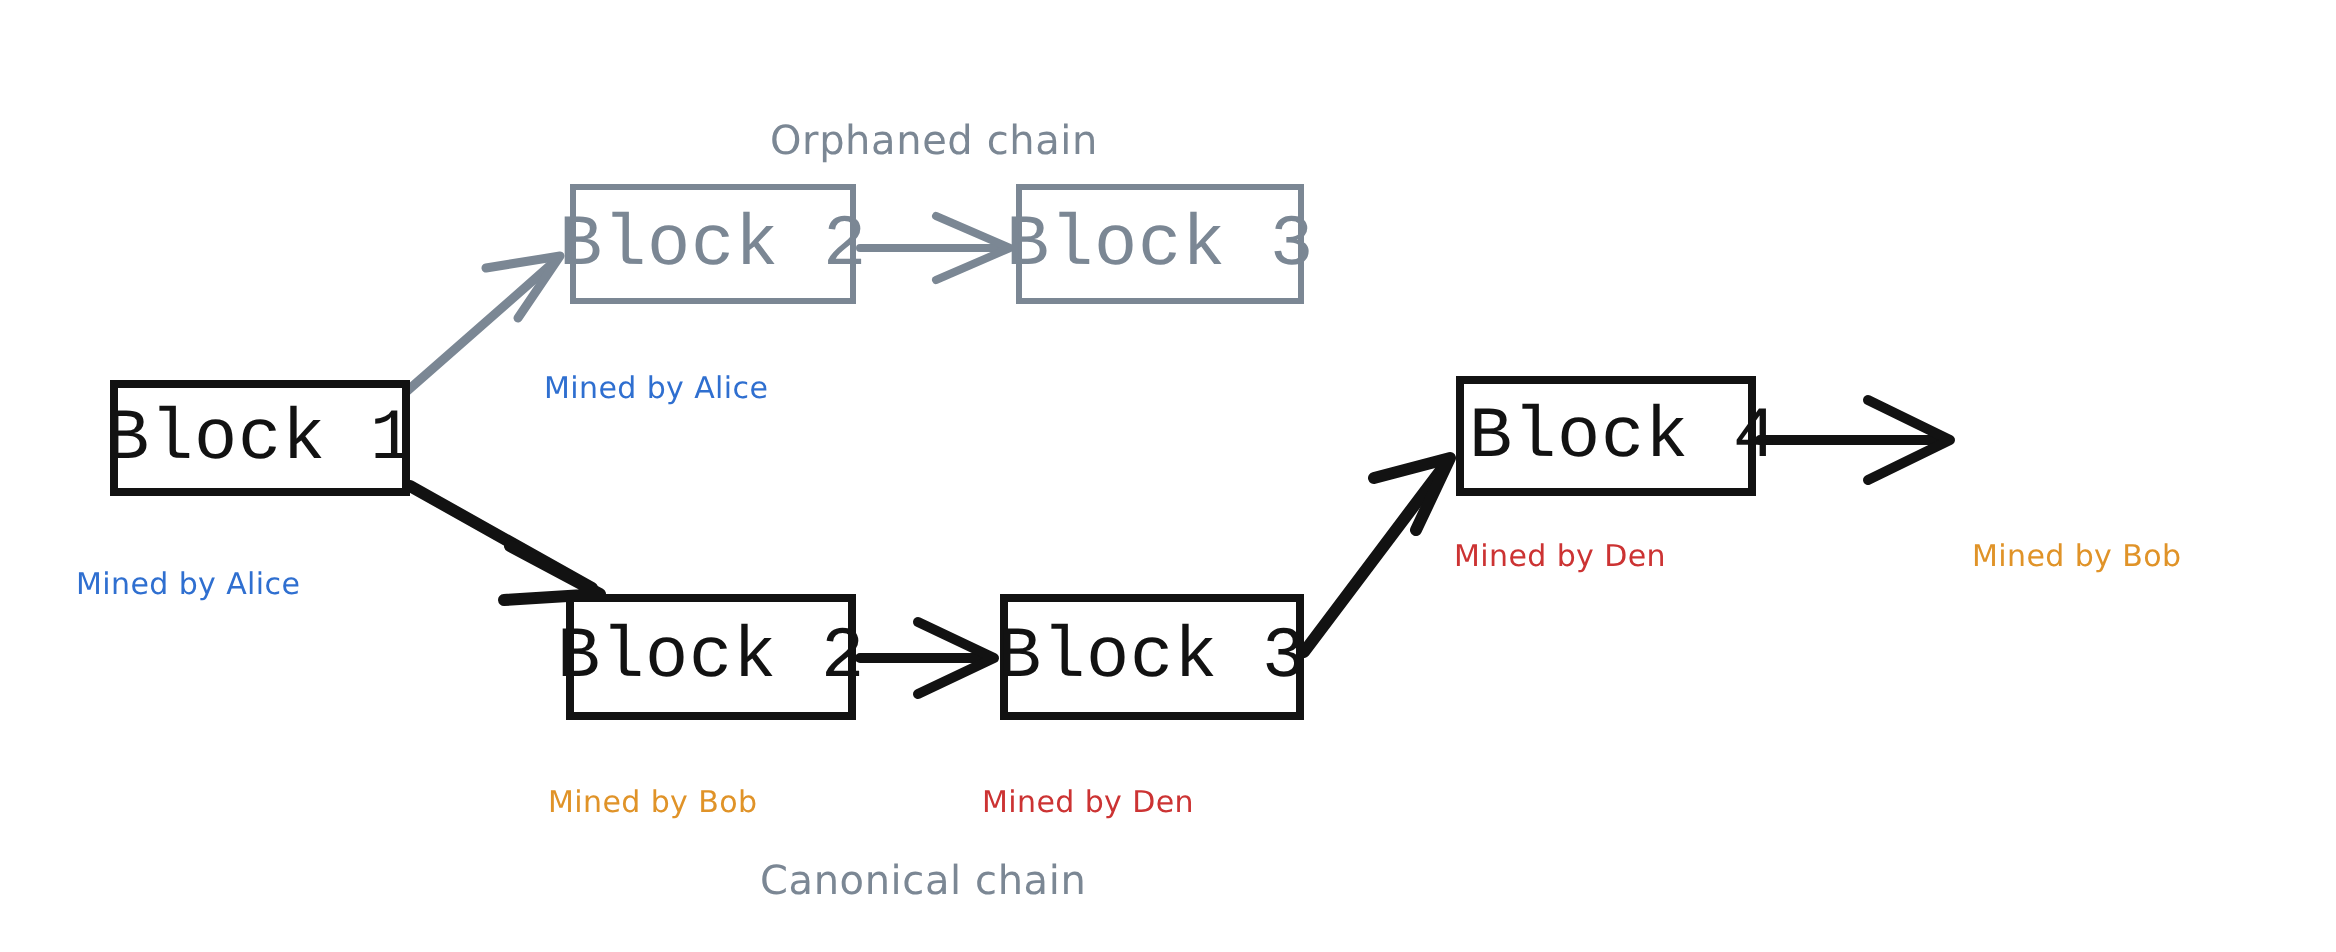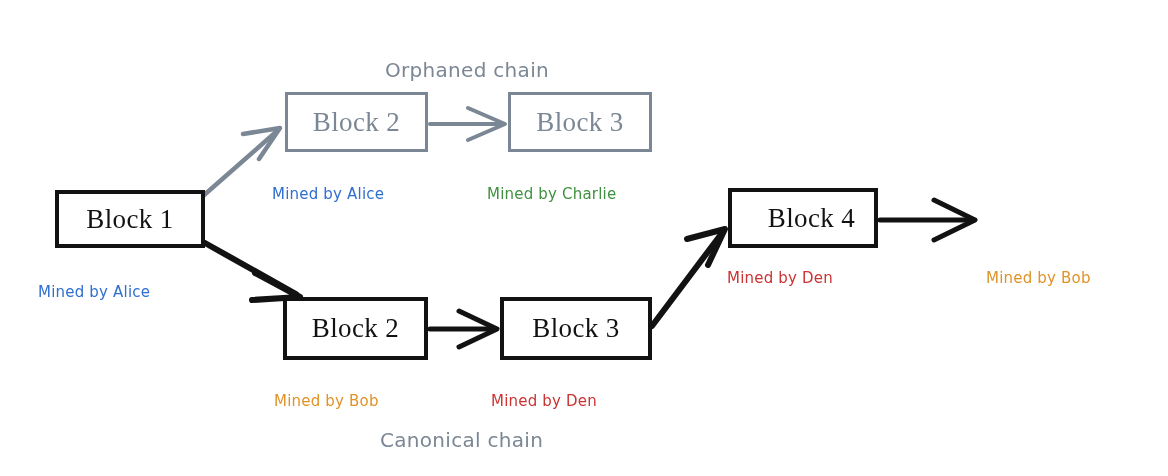--- a/index.html
+++ b/index.html
@@ -31,22 +31,22 @@
     background: #ffffff;
   }
   .block-canonical {
     border: 4px solid #121212;
     text-align: right;
   }
   .block-orphan {
     border: 3px solid #7b8794;
   }
   .block-label {
-    font-family: Liberation Serif, serif;
-    font-size: 27px;
+    font-family: Liberation Mono, monospace;
+    font-size: 36px;
     letter-spacing: 0.4px;
     white-space: nowrap;
   }
   .block-canonical .block-label { color: #121212; }
   .block-orphan .block-label { color: #7b8794; }
 
   .miner {
     position: absolute;
     font-family: "DejaVu Sans", sans-serif;
     font-size: 15px;
@@ -114,21 +114,20 @@
   </div>
   <div class="block block-canonical" style="left:500px; top:297px; width:152px; height:63px;">
     <span class="block-label">Block 3</span>
   </div>
   <div class="block block-canonical" style="left:728px; top:188px; width:150px; height:60px;padding-left:17px;">
     <span class="block-label">Block 4</span>
   </div>
 
   <div class="miner" style="left:38px; top:283px; color:#2f6fd0;">Mined by Alice</div>
   <div class="miner" style="left:272px; top:185px; color:#2f6fd0;">Mined by Alice</div>
-  <div class="miner" style="left:487px; top:185px; color:#3f9140;">Mined by Charlie</div>
   <div class="miner" style="left:274px; top:392px; color:#e09328;">Mined by Bob</div>
   <div class="miner" style="left:491px; top:392px; color:#cc3333;">Mined by Den</div>
   <div class="miner" style="left:727px; top:269px; color:#cc3333;">Mined by Den</div>
   <div class="miner" style="left:986px; top:269px; color:#e09328;">Mined by Bob</div>
 
   <div class="chain-caption" style="left:380px; top:428px;">Canonical chain</div>
   <div class="chain-caption" style="left:385px; top:58px;">Orphaned chain</div>
 
 </div>
 

